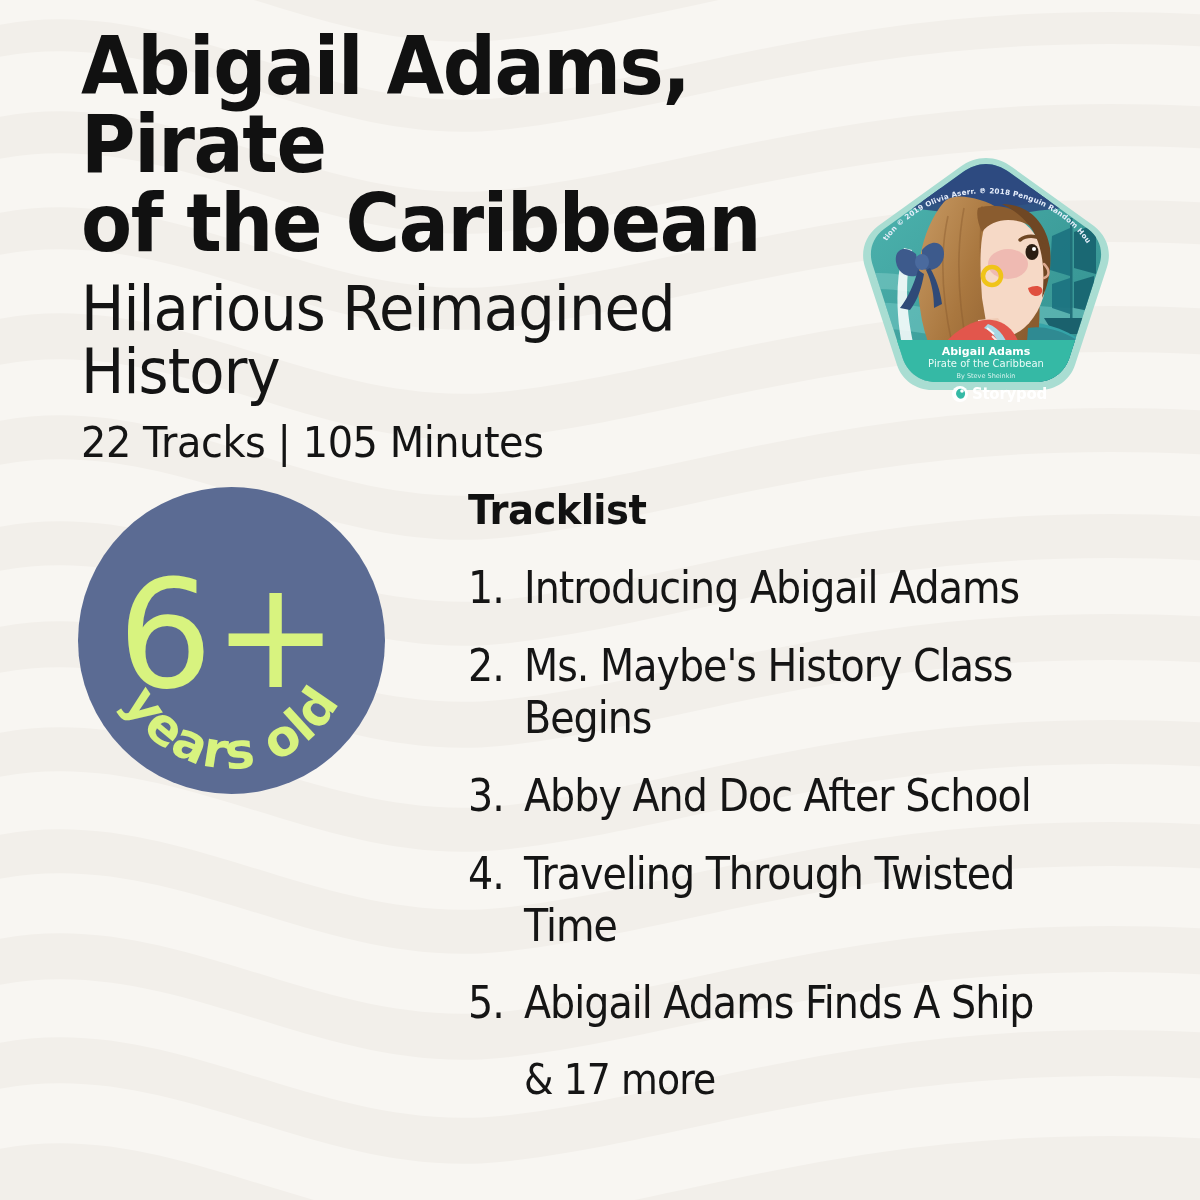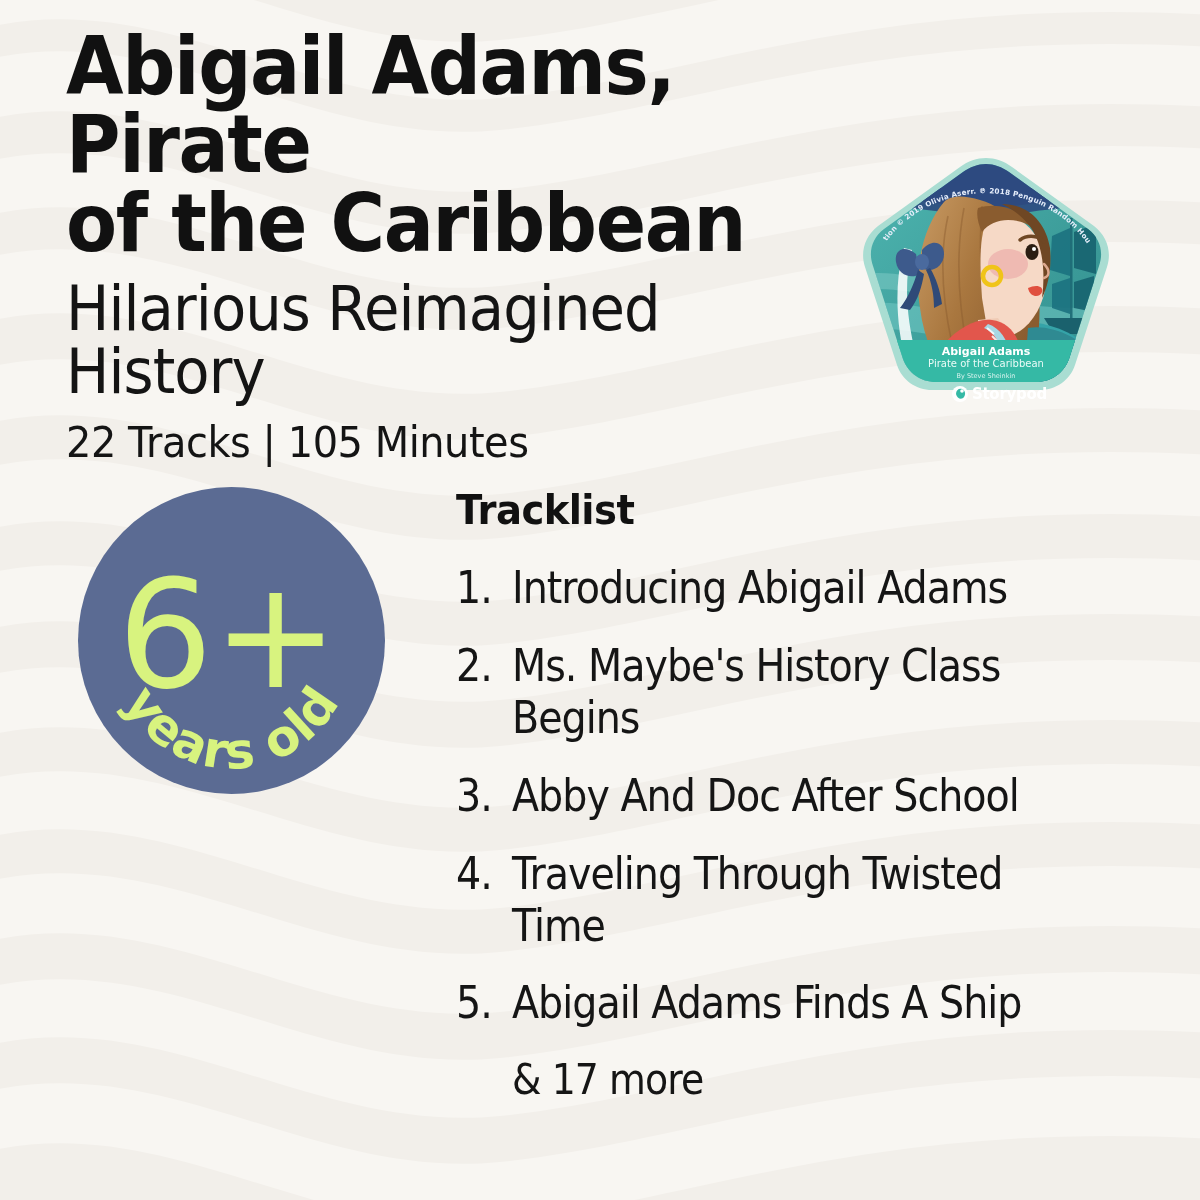--- a/index.html
+++ b/index.html
@@ -20,21 +20,21 @@
     position: absolute;
     inset: 0;
     width: 1200px;
     height: 1200px;
     z-index: 0;
   }
 
   
   .header {
     position: absolute;
-    left: 66px;
+    left: 81px;
     top: 28px;
     width: 800px;
     z-index: 3;
   }
   .title {
     font-family: "DejaVu Sans", sans-serif;
     font-weight: 700;
     font-size: 80px;
     line-height: 0.98;
     letter-spacing: -1.5px;
@@ -74,21 +74,21 @@
     left: 78px;
     top: 487px;
     width: 307px;
     height: 307px;
     z-index: 3;
   }
 
   
   .tracklist {
     position: absolute;
-    left: 456px;
+    left: 468px;
     top: 486px;
     width: 712px;
     z-index: 3;
   }
   .tracklist-heading {
     font-family: "DejaVu Sans", sans-serif;
     font-weight: 700;
     font-size: 41px;
     letter-spacing: -0.6px;
     color: #111111;

